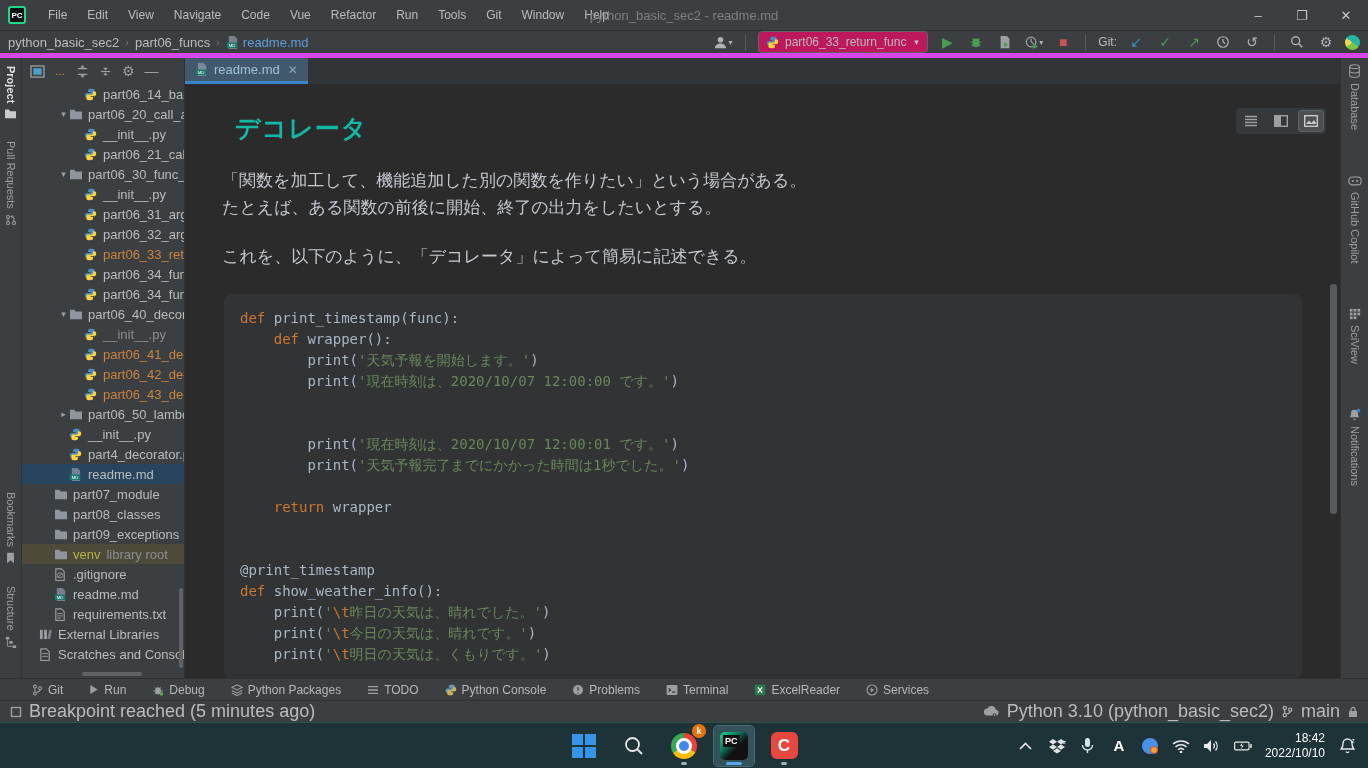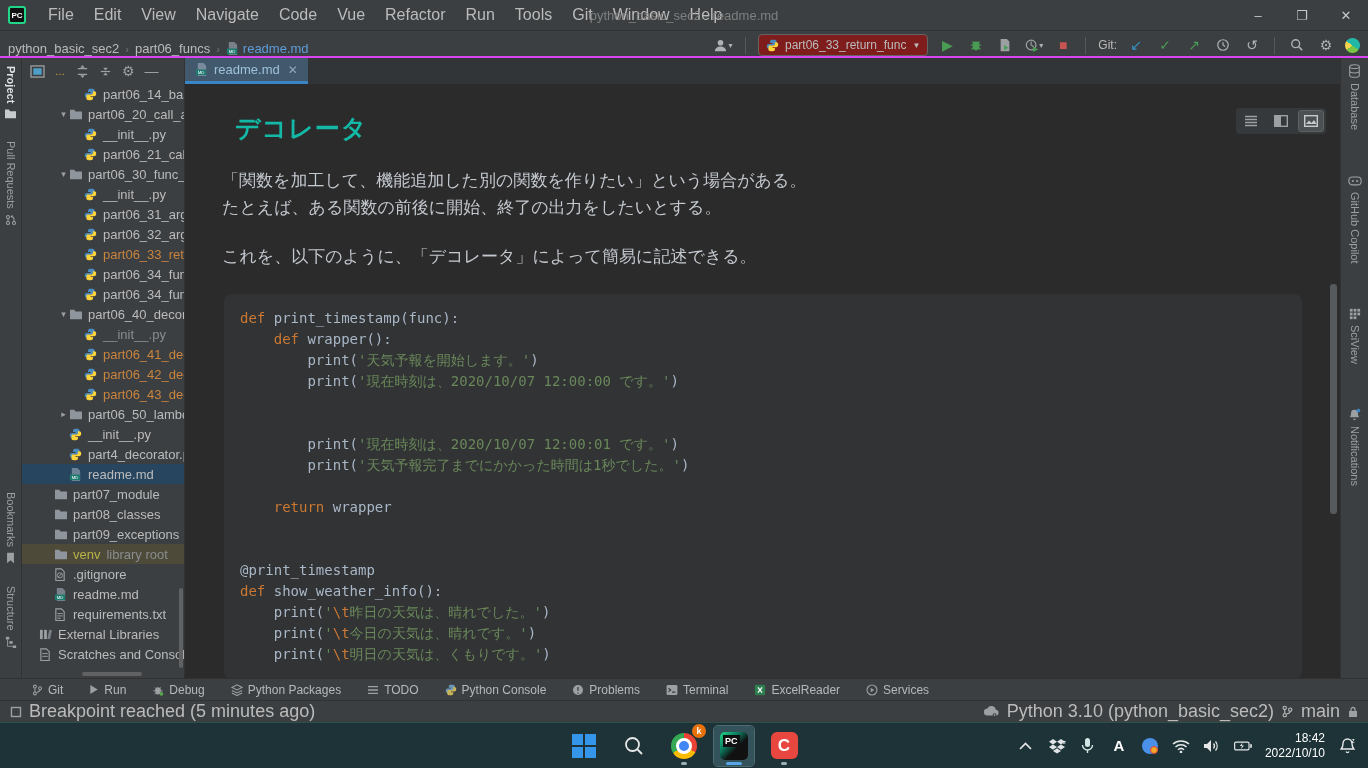--- a/index.html
+++ b/index.html
@@ -4,34 +4,34 @@
 <style>
   * { margin:0; padding:0; box-sizing:border-box; }
   html,body { width:1368px; height:768px; overflow:hidden; background:#000; }
   body { font-family:"Liberation Sans", sans-serif; }
   .win { width:1368px; height:768px; display:flex; flex-direction:column; background:#2b2b2b; position:relative; }
 
   
   .titlebar { height:30px; background:#3c3f41; display:flex; align-items:center; flex-shrink:0; position:relative; }
   .pc-logo { width:18px; height:18px; margin:0 14px 0 8px; background:#111; border:2px solid #21d789; border-radius:3px; color:#fff; font-size:8px; font-weight:bold; display:flex; align-items:center; justify-content:center; }
   .menus { display:flex; gap:4px; }
-  .menu-item { color:#bbbbbb; font-size:16px; padding:3px 8px; border-radius:3px; }
+  .menu-item { color:#bbbbbb; font-size:12px; padding:3px 8px; border-radius:3px; }
   .win-title { position:absolute; left:50%; transform:translateX(-50%); color:#7f7f7f; font-size:13px; }
   .win-ctrls { margin-left:auto; display:flex; }
   .win-btn { width:44px; height:30px; color:#c8c8c8; font-size:13px; display:flex; align-items:center; justify-content:center; }
 
   
-  .navbar { height:28px; background:#3c3f41; border-top:1px solid #323232; border-bottom:2px solid #d946ef; display:flex; align-items:flex-end; padding:0 8px; flex-shrink:0;gap:44px; }
+  .navbar { height:28px; background:#3c3f41; border-top:1px solid #323232; border-bottom:5px solid #d946ef; display:flex; align-items:center; padding:0 8px; flex-shrink:0;gap:44px; }
   .crumbs { display:flex; align-items:center; gap:6px; font-size:13px; color:#bbbbbb; }
   .crumb-sep { color:#777; font-size:11px; }
   .crumb-cur { color:#5d9cd8; display:flex; align-items:center; gap:4px; }
   .nav-right { margin-left:auto; display:flex; align-items:center; gap:9px; }
   .tbico { width:20px; height:20px; display:flex; align-items:center; justify-content:center; font-size:14px; color:#afb1b3; }
   .sep { width:1px; height:17px; background:#565a5c; margin:0 3px; }
-  .runcombo { height:22px; background:#7f1d1d; border:1px solid #646464; border-radius:4px; display:flex; align-items:center; gap:6px; padding:9px 7px; color:#bbbbbb; font-size:12px; }
+  .runcombo { height:22px; background:#be185d; border:1px solid #646464; border-radius:4px; display:flex; align-items:center; gap:6px; padding:9px 7px; color:#bbbbbb; font-size:12px; }
   .green { color:#499c54; } .red { color:#c75450; } .blue { color:#3592c4; }
   .gitlabel { color:#bbbbbb; font-size:12px; }
   .ball { width:15px; height:15px; border-radius:50%; background:conic-gradient(#22b8a8 0 35%, #7ac543 35% 65%, #f7d44c 65% 85%, #22b8a8 85%); }
 
   
   .main { flex:1; display:flex; min-height:0; }
   .stripe { background:#3c3f41; display:flex; flex-direction:column; align-items:center; flex-shrink:0; }
   .stripe-l { width:22px; border-right:1px solid #323232; padding:8px 0; }
   .stripe-r { width:28px; border-left:1px solid #323232; padding:6px 0; gap:22px; }
   .stripe-item { display:flex; flex-direction:column; align-items:center; gap:5px; color:#9da0a3; font-size:11px; margin-bottom:22px; }

